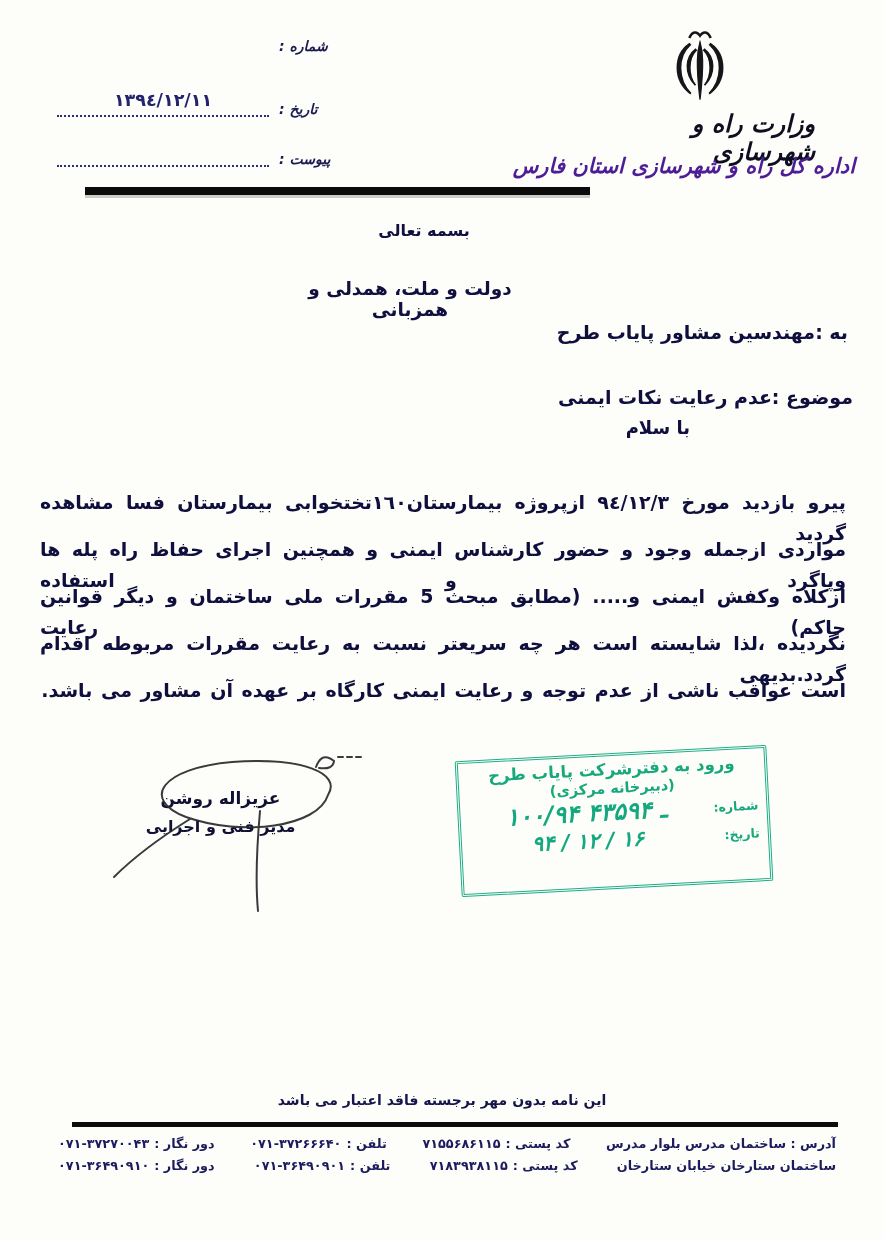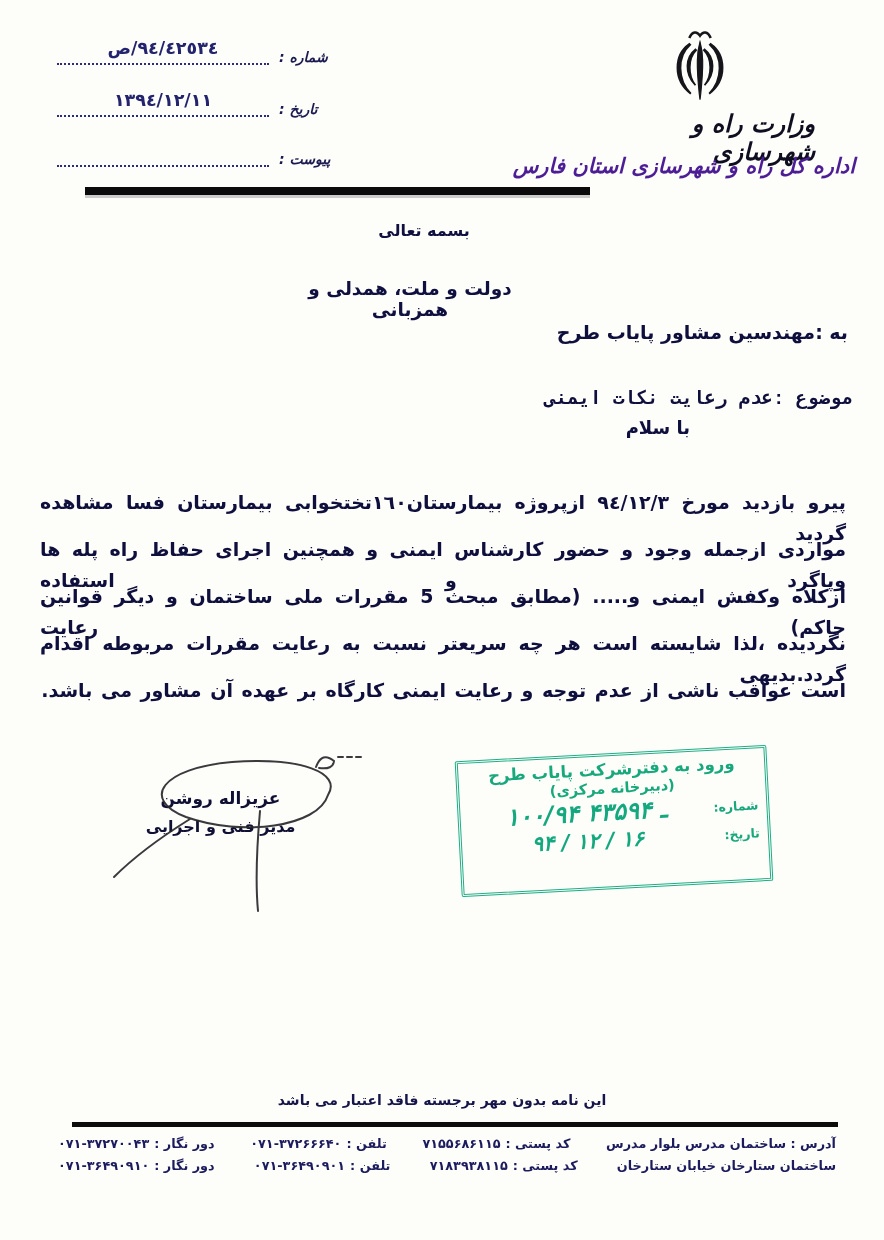--- a/index.html
+++ b/index.html
@@ -74,21 +74,20 @@
   .footer-row{display:flex;flex-direction:row;justify-content:space-between;align-items:baseline;font-size:12.8px;font-weight:bold;color:#1b1b5e;line-height:22px;white-space:nowrap;}
   .footer-item{display:inline-flex;gap:5px;align-items:baseline;}
 </style>
 </head>
 <body>
 
 <div class="page">
 
   <div class="hdr-row" style="top:38px">
     <span class="hdr-label">شماره :</span>
-    <span class="hdr-value">٩٤/٤٢٥٣٤/ص</span>
   </div>
   <div class="hdr-row" style="top:90px">
     <span class="hdr-label">تاریخ :</span>
     <span class="hdr-value">١٣٩٤/١٢/١١</span>
   </div>
   <div class="hdr-row" style="top:140px">
     <span class="hdr-label">پیوست :</span>
     <span class="hdr-value"></span>
   </div>
 
@@ -106,21 +105,21 @@
   </div>
 
   <div class="abs ministry" style="left:585px;top:110px;width:230px;">وزارت راه و شهرسازی</div>
   <div class="abs department" style="left:560px;top:154px;width:295px;">اداره کل راه و شهرسازی استان فارس</div>
   <div class="bar"></div>
 
   <div class="abs besmele" style="left:344px;top:221px;width:160px;">بسمه تعالی</div>
   <div class="abs slogan" style="left:280px;top:278px;width:260px;">دولت و ملت، همدلی و همزبانی</div>
 
   <div class="abs line-strong" style="right:36px;top:321px;">به :مهندسین مشاور پایاب طرح</div>
-  <div class="abs line-strong" style="right:31px;top:386px;font-family:Liberation Mono, monospace;">موضوع :عدم رعایت نکات ایمنی</div>
+  <div class="abs line-strong" style="right:31px;top:386px;">موضوع :عدم رعایت نکات ایمنی</div>
   <div class="abs line-strong" style="right:194px;top:417px;font-size:18px;">با سلام</div>
 
   <div class="body-wrap">
     <div class="body-line">پیرو بازدید مورخ ٩٤/١٢/٣ ازپروژه بیمارستان١٦٠تختخوابی بیمارستان فسا مشاهده گردید</div>
     <div class="body-line">مواردی ازجمله وجود و حضور کارشناس ایمنی و همچنین اجرای حفاظ راه پله ها وپاگرد و استفاده</div>
     <div class="body-line">ازکلاه وکفش ایمنی و..... (مطابق مبحث 5 مقررات ملی ساختمان و دیگر قوانین حاکم) رعایت</div>
     <div class="body-line">نگردیده ،لذا شایسته است هر چه سریعتر نسبت به رعایت مقررات مربوطه اقدام گردد.بدیهی</div>
     <div class="body-line last">است عواقب ناشی از عدم توجه و رعایت ایمنی کارگاه بر عهده آن مشاور می باشد.</div>
   </div>
 

